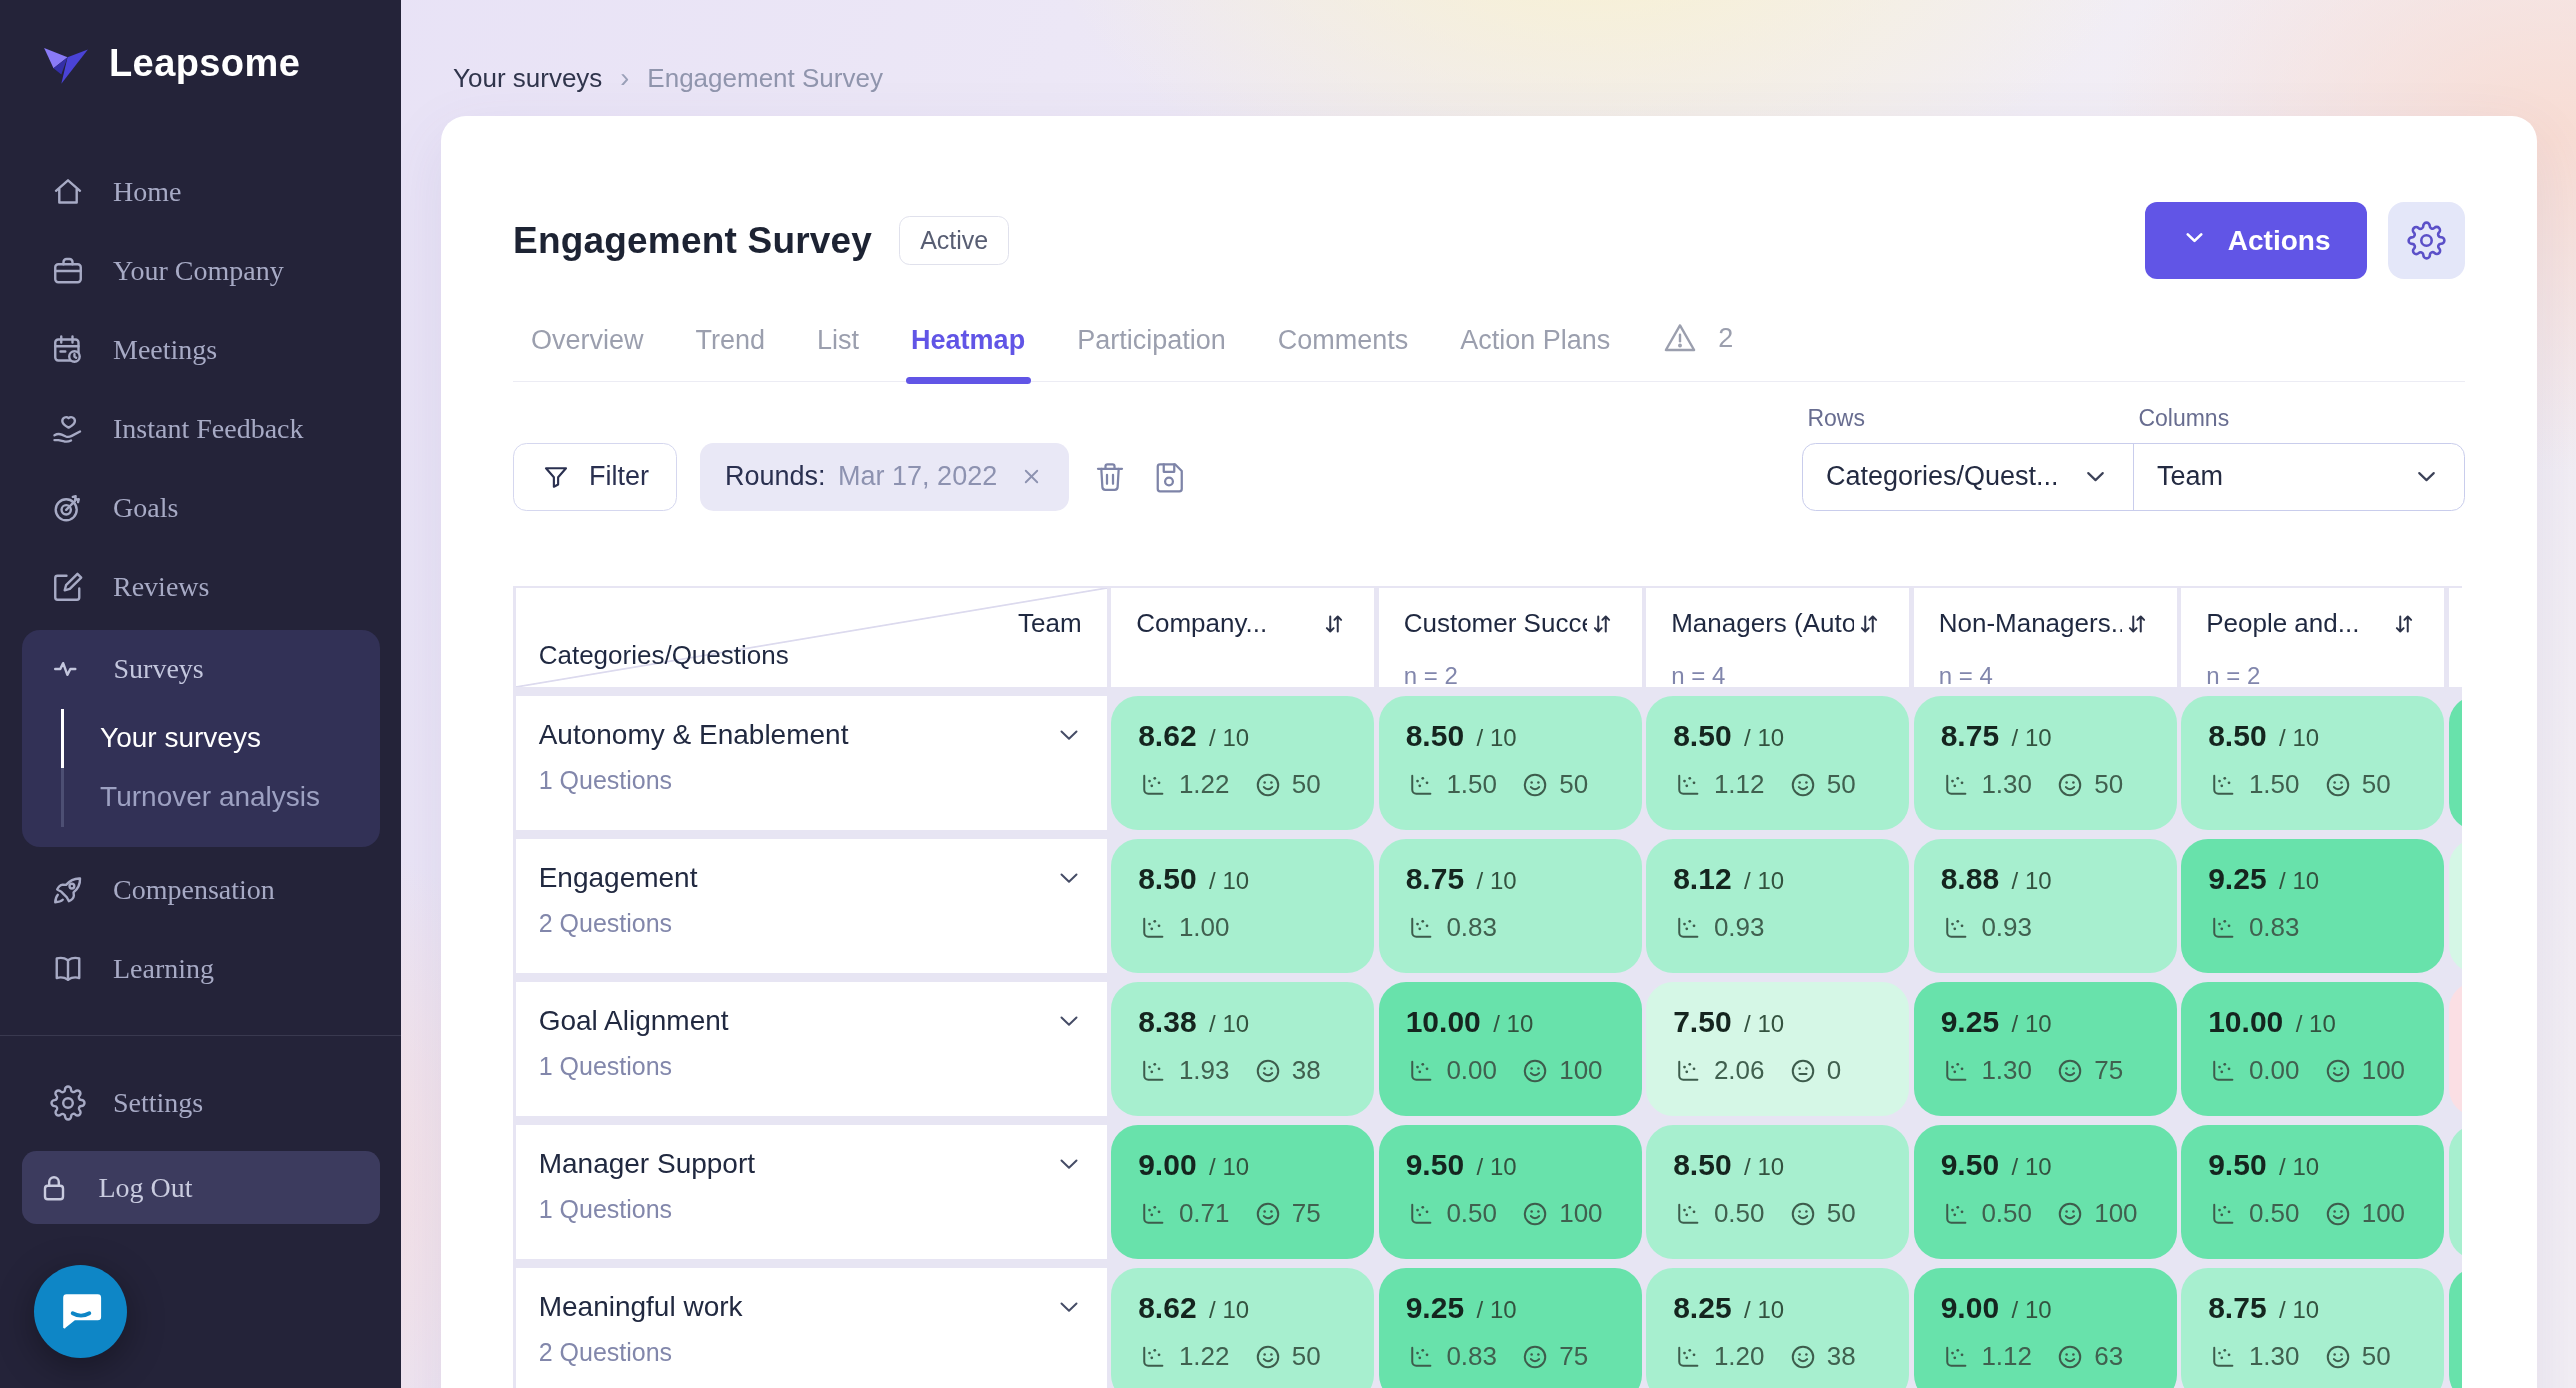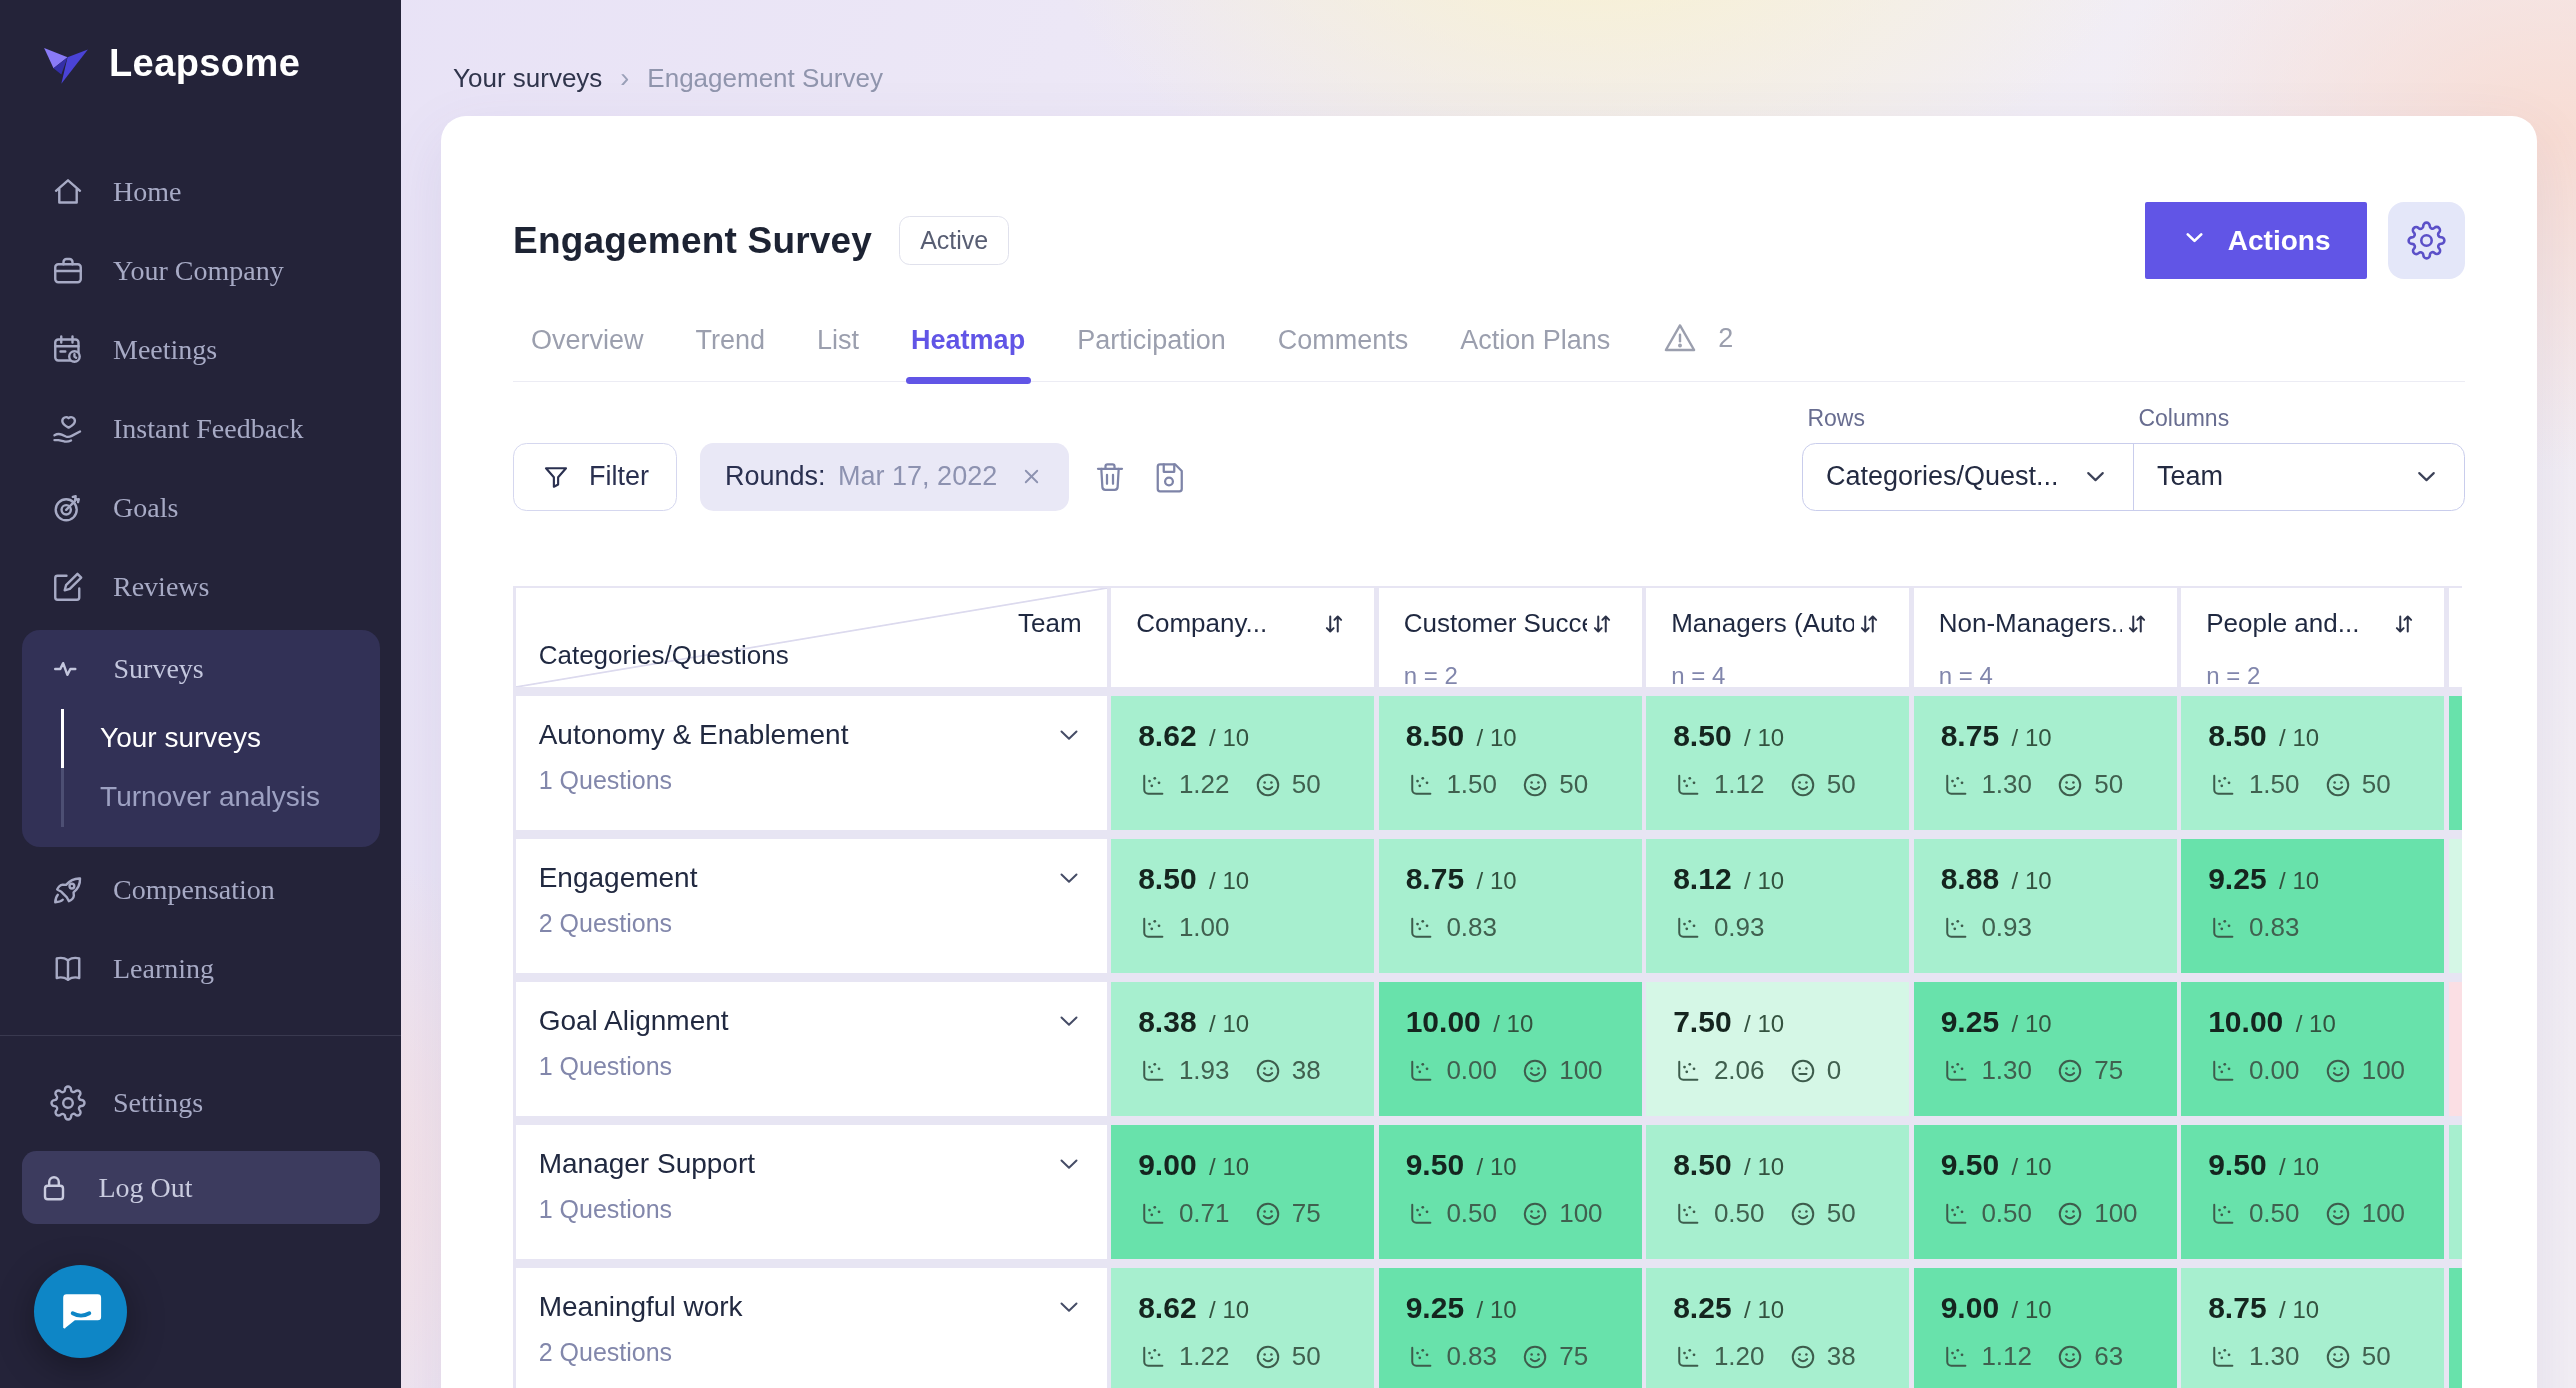--- a/index.html
+++ b/index.html
@@ -49,21 +49,21 @@
   .card { position:absolute; left:40px; right:39px; top:116px; height:1433px;
     background:#fff; border-radius:25px; box-shadow:0 21.5px 63px rgba(90,80,150,.10);
     padding:86px 72px 0 72px; overflow:hidden; }
 
   .title-row { display:flex; align-items:center; }
   .page-title { font-size:37px; font-weight:700; color:#1d2333; letter-spacing:0.2px; }
   .badge { margin-left:27px; border:1.8px solid #e0e1ec; border-radius:10.7px; padding:9px 20px;
     font-size:25px; color:#585e73; background:#fff; }
   .head-actions { margin-left:auto; display:flex; align-items:center; gap:21.5px; }
   .btn-actions { display:flex; align-items:center; gap:20px; background:var(--accent); color:#fff;
-    border:none; border-radius:2px; padding:0 36px; height:77px; font-size:28px; font-weight:600;
+    border:none; border-radius:12px; padding:0 36px; height:77px; font-size:28px; font-weight:600;
     font-family:inherit; cursor:pointer; }
   .btn-gear { width:77px; height:77px; border:none; border-radius:16px; background:#e4e7f9; color:#5b50c8;
     display:flex; align-items:center; justify-content:center; cursor:pointer; }
   .btn-gear svg { width:39px; height:39px; }
 
   .tabs { display:flex; align-items:flex-end; gap:52px; margin-top:41px; padding-left:18px;
     border-bottom:1.8px solid #ececf4; }
   .tab { font-size:27px; color:#9b9fae; padding-bottom:25px; position:relative; cursor:pointer; white-space:nowrap; }
   .tab.active { color:var(--accent); font-weight:700; }
   .tab.active::after { content:""; position:absolute; left:-5.4px; right:-5.4px; bottom:-2.7px; height:6.3px;
@@ -108,21 +108,21 @@
   .corner { background:#fff; position:relative;
     background-image:linear-gradient(to bottom right, transparent calc(50% - 1.3px), #dcdaee calc(50% - 0.4px), #dcdaee calc(50% + 0.4px), transparent calc(50% + 1.3px)); }
   .corner .c-top { position:absolute; top:20px; right:25px; font-size:26px; color:#1f2840; font-weight:500; }
   .corner .c-bottom { position:absolute; bottom:16px; left:23px; font-size:26px; color:#1f2840; font-weight:500; }
   .lcell { background:#fff; padding:23px 23px 0 23px; cursor:pointer; }
   .lcell .lrow { display:flex; align-items:center; }
   .lcell .lname { font-size:28px; color:#212940; font-weight:500; }
   .lcell .lchev { margin-left:auto; color:#454c66; display:flex; }
   .lcell .lchev svg { width:30px; height:30px; }
   .lcell .lq { font-size:25px; color:#8287ab; margin-top:14.3px; }
-  .dcell { padding:23px 27px; cursor:pointer; }
+  .dcell { padding:23px 27px; cursor:pointer;border-radius:27px; }
   .tone-light { background:var(--cell-light); }
   .tone-medium { background:var(--cell-medium); }
   .tone-verylight { background:var(--cell-verylight); }
   .tone-pink { background:var(--cell-pink); }
   .score-row { display:flex; align-items:baseline; gap:12.5px; }
   .score { font-size:30px; font-weight:700; color:#15251f; }
   .denom { font-size:24px; color:#33523f; }
   .sub-row { display:flex; align-items:center; gap:10.7px; margin-top:16px; color:#40604f; font-size:26px; }
   .sub-row .mic { display:flex; color:#3d5c4c; }
   .sub-row .mic svg { width:30px; height:30px; }

